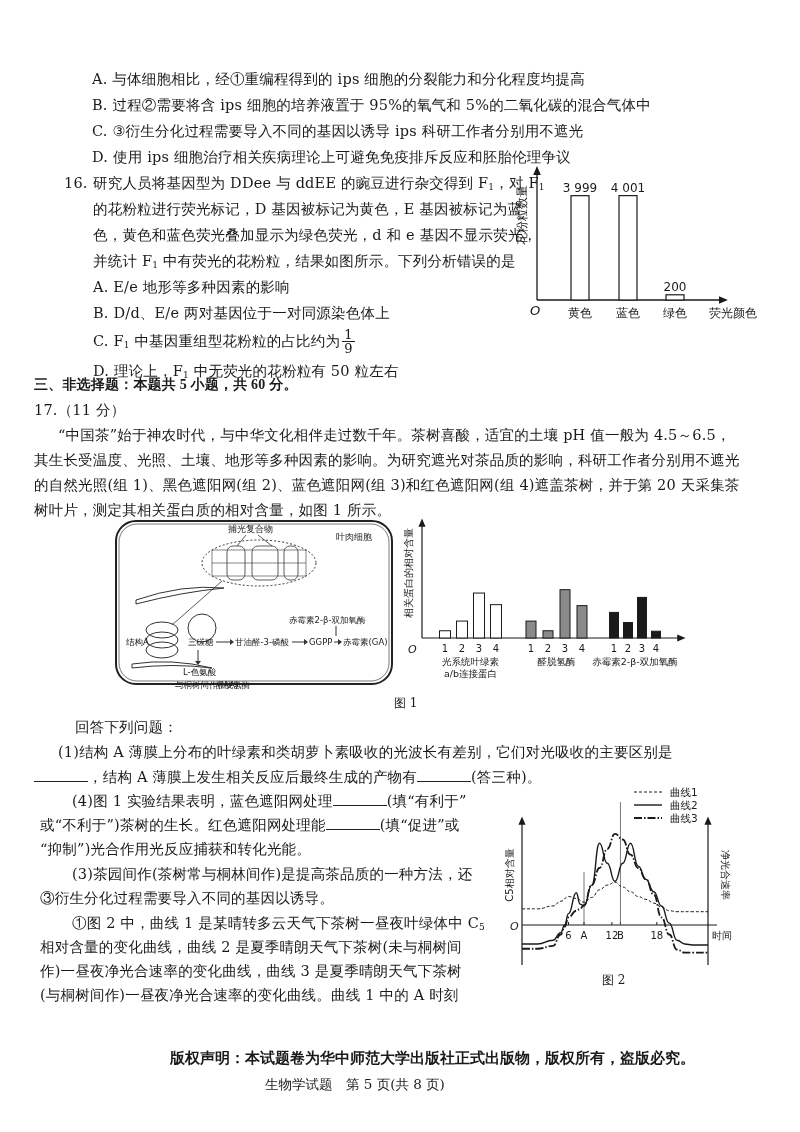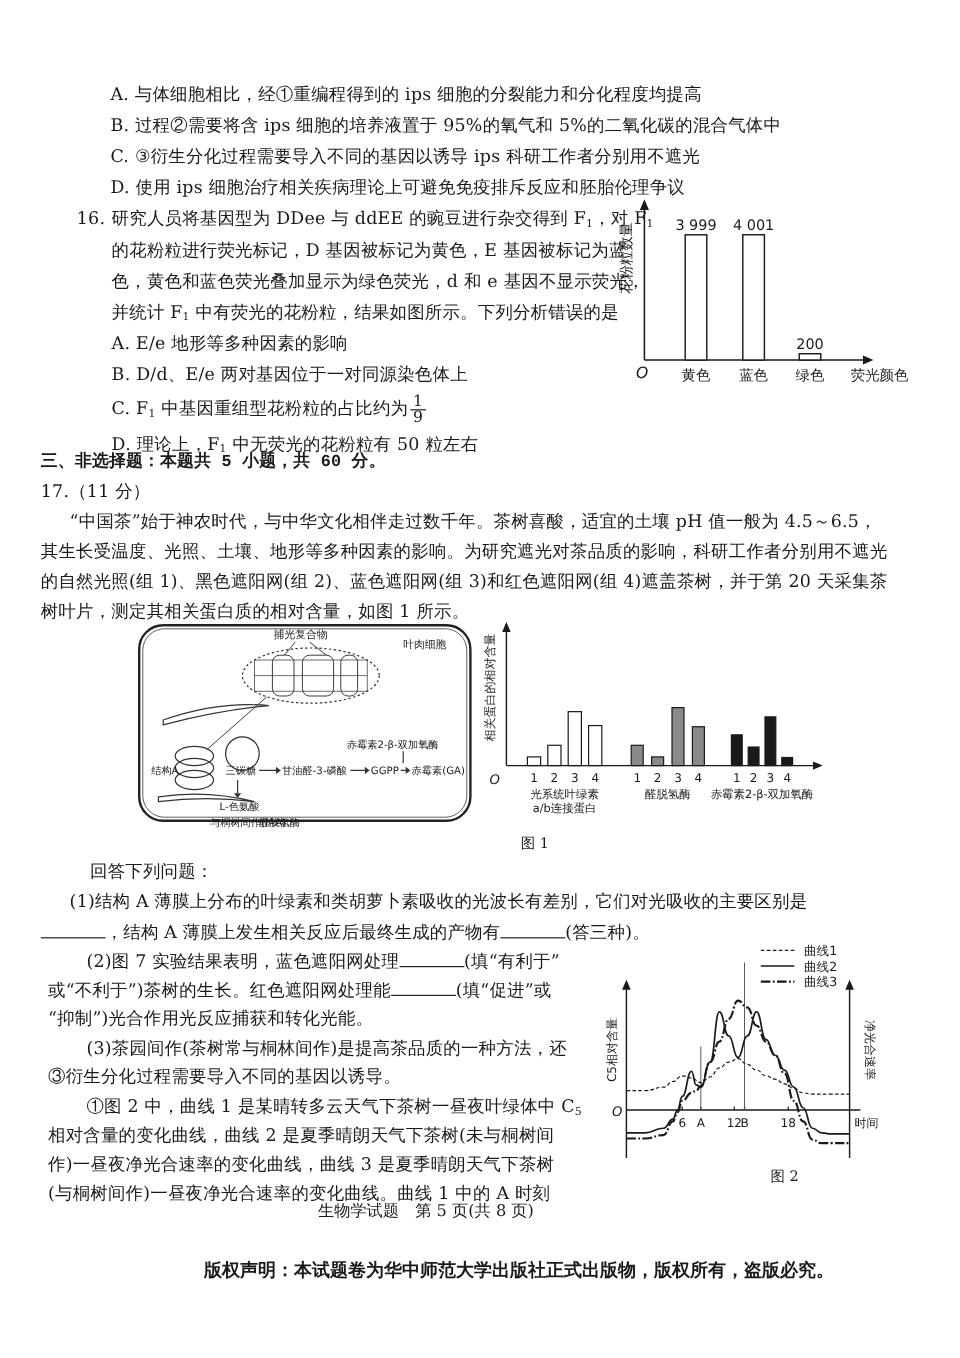--- a/index.html
+++ b/index.html
@@ -1,28 +1,28 @@
 <!DOCTYPE html>
 <html><head>
 <meta charset="utf-8">
 <style>
   html, body { margin:0; padding:0; background:#fff; }
   body { width:800px; height:1132px; position:relative; overflow:hidden;
          font-family:"DejaVu Serif","Liberation Serif",serif; color:#1a1a1a; }
   .abs { position:absolute; white-space:nowrap; }
   .t { font-size:14.5px; line-height:20px; letter-spacing:0.2px; }
-  .sans { font-family:Liberation Mono, monospace; }
+  .sans { font-family:Liberation Serif, serif; }
   .bold { font-weight:bold; }
   .blank { display:inline-block; width:54px; border-bottom:1px solid #222; height:14px; vertical-align:baseline; }
   .frac { display:inline-block; vertical-align:middle; text-align:center; font-size:13px; line-height:13px; margin-left:2px; }
   .frac span { display:block; }
   .frac .num { border-bottom:1px solid #222; padding:0 2px; }
   sub.s { font-size:9px; vertical-align:-2px; }
   svg text { font-family:"DejaVu Sans","Liberation Sans",sans-serif; fill:#1a1a1a; }
-  .fig-cap { font-size:12px;margin-left:40px; }
+  .fig-cap { font-size:12px; }
 </style>
 </head>
 <body>
 
 <div class="abs t" style="left:92px;top:69px">A. 与体细胞相比，经①重编程得到的 ips 细胞的分裂能力和分化程度均提高</div>
 <div class="abs t" style="left:92px;top:95px">B. 过程②需要将含 ips 细胞的培养液置于 95%的氧气和 5%的二氧化碳的混合气体中</div>
 <div class="abs t" style="left:92px;top:121px">C. ③衍生分化过程需要导入不同的基因以诱导 ips 科研工作者分别用不遮光</div>
 <div class="abs t" style="left:92px;top:147px">D. 使用 ips 细胞治疗相关疾病理论上可避免免疫排斥反应和胚胎伦理争议</div>
 
 <div class="abs t" style="left:64px;top:173px">16.</div>
@@ -157,21 +157,21 @@
     </g>
 </svg>
 <div class="abs fig-cap" style="left:394px;top:695px">图 1</div>
 
 <div class="abs t" style="left:75px;top:717px">回答下列问题：</div>
 <div class="abs t" style="left:58px;top:742px">(1)结构 A 薄膜上分布的叶绿素和类胡萝卜素吸收的光波长有差别，它们对光吸收的主要区别是</div>
 <div class="abs t" style="left:34px;top:767px">
   <span class="blank"></span><span>，结构 A 薄膜上发生相关反应后最终生成的产物有</span><span class="blank"></span><span>(答三种)。</span>
 </div>
 <div class="abs t" style="left:72px;top:791px">
-  <span>(2)图 7 实验结果表明，蓝色遮阳网处理</span><span class="blank"></span><span>(填“有利于”</span>
+  <span>(4)图 1 实验结果表明，蓝色遮阳网处理</span><span class="blank"></span><span>(填“有利于”</span>
 </div>
 <div class="abs t" style="left:40px;top:815px">
   <span>或“不利于”)茶树的生长。红色遮阳网处理能</span><span class="blank"></span><span>(填“促进”或</span>
 </div>
 <div class="abs t" style="left:40px;top:839px">“抑制”)光合作用光反应捕获和转化光能。</div>
 <div class="abs t" style="left:72px;top:864px">(3)茶园间作(茶树常与桐林间作)是提高茶品质的一种方法，还</div>
 <div class="abs t" style="left:40px;top:888px">③衍生分化过程需要导入不同的基因以诱导。</div>
 <div class="abs t" style="left:72px;top:913px">
   <span>①图 2 中，曲线 1 是某晴转多云天气下茶树一昼夜叶绿体中 C</span><sub class="s">5</sub>
 </div>
@@ -208,14 +208,14 @@
       <line x1="134" y1="12" x2="162" y2="12" stroke="#1a1a1a" stroke-width="1" stroke-dasharray="3,2"></line>
       <text x="170" y="16" font-size="10.5">曲线1</text>
       <line x1="134" y1="25" x2="162" y2="25" stroke="#1a1a1a" stroke-width="1.4" stroke-dasharray=""></line>
       <text x="170" y="29" font-size="10.5">曲线2</text>
       <line x1="134" y1="38" x2="162" y2="38" stroke="#1a1a1a" stroke-width="1.8" stroke-dasharray="8,2,1.5,2"></line>
       <text x="170" y="42" font-size="10.5">曲线3</text>
     </g>
 </svg>
 <div class="abs fig-cap" style="left:602px;top:972px">图 2</div>
 
-<div class="abs" style="left:265px;top:1000px;font-size:13.5px">生物学试题　第 5 页(共 8 页)</div>
+<div class="abs" style="left:265px;top:1076px;font-size:13.5px">生物学试题　第 5 页(共 8 页)</div>
 <div class="abs bold" style="left:170px;top:1049px;font-size:15px">版权声明：本试题卷为华中师范大学出版社正式出版物，版权所有，盗版必究。</div>
 
 </body></html>

